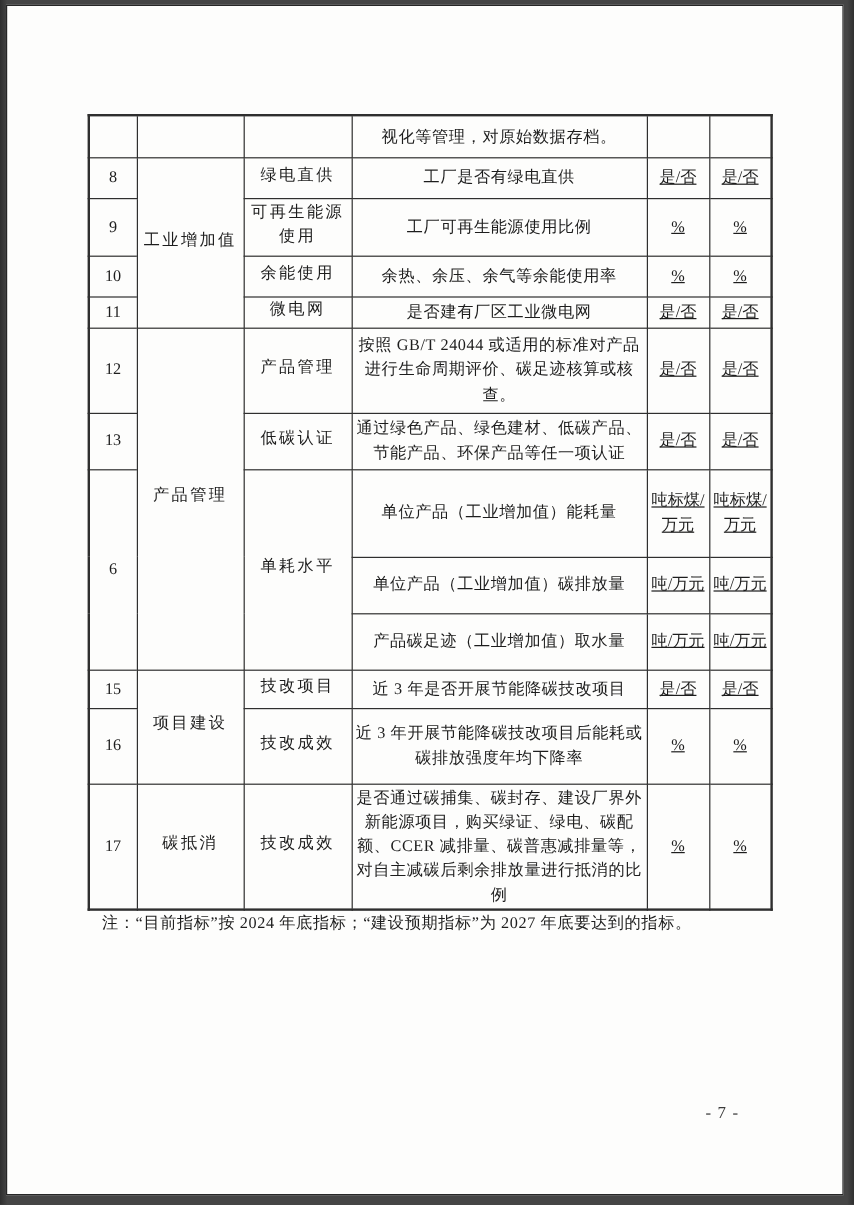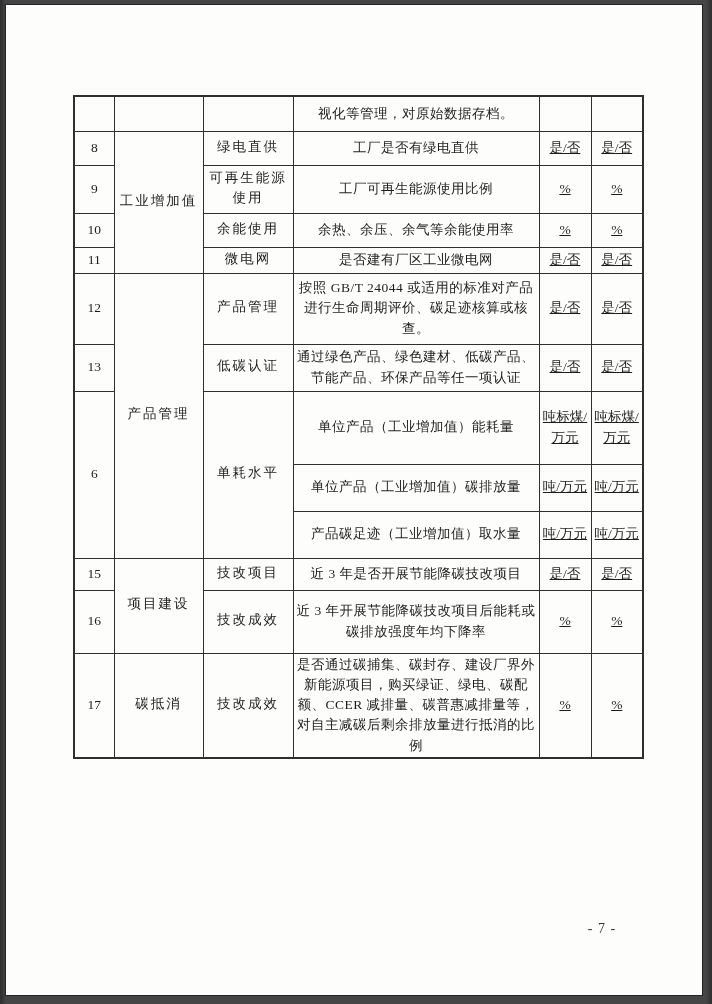--- a/index.html
+++ b/index.html
@@ -203,16 +203,17 @@
           <td class="num">17</td>
           <td class="cat">碳抵消</td>
           <td class="sub">技改成效</td>
           <td class="desc">是否通过碳捕集、碳封存、建设厂界外新能源项目，购买绿证、绿电、碳配额、CCER 减排量、碳普惠减排量等，对自主减碳后剩余排放量进行抵消的比例</td>
           <td class="unit">%</td>
           <td class="unit">%</td>
         </tr>
       </tbody>
     </table>
 
+    <div class="note">注：“目前指标”按 2024 年底指标；“建设预期指标”为 2027 年底要达到的指标。</div>
     <div class="page-number">- 7 -</div>
 
   </div>
 </div>
 
 </body></html>

